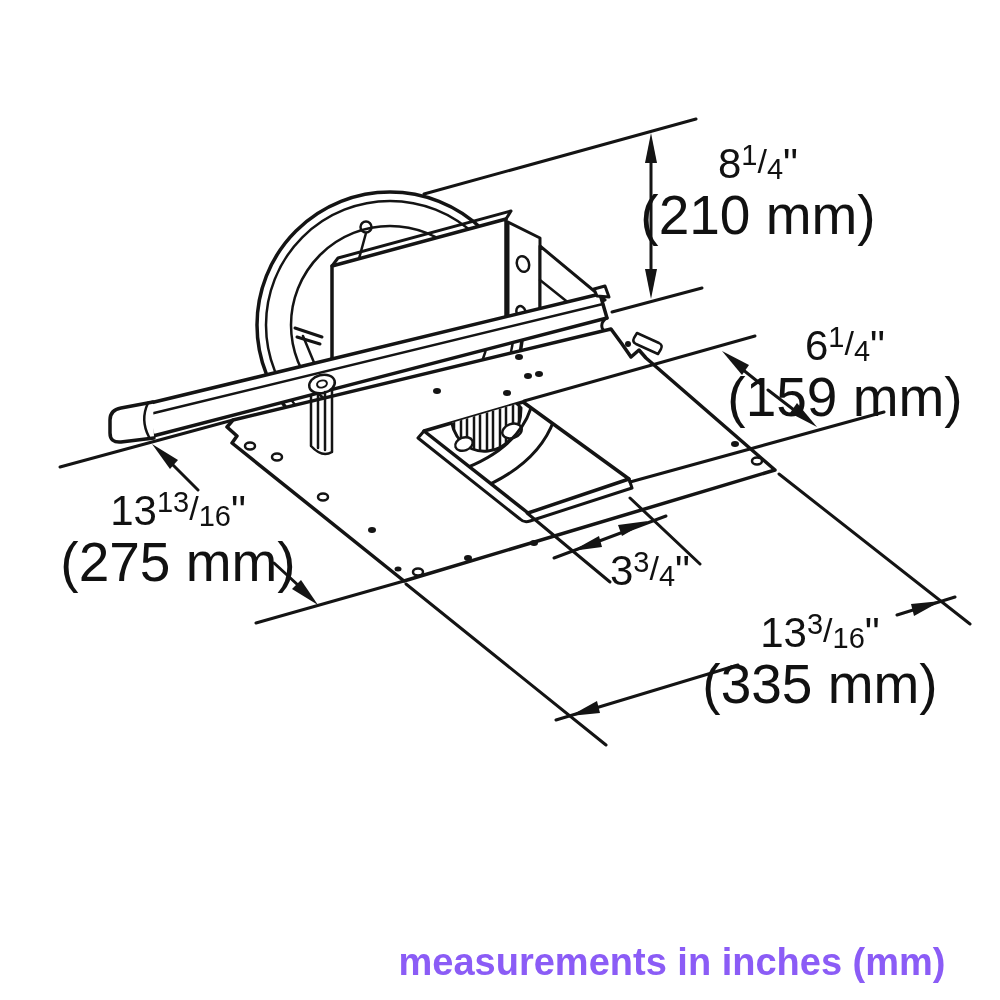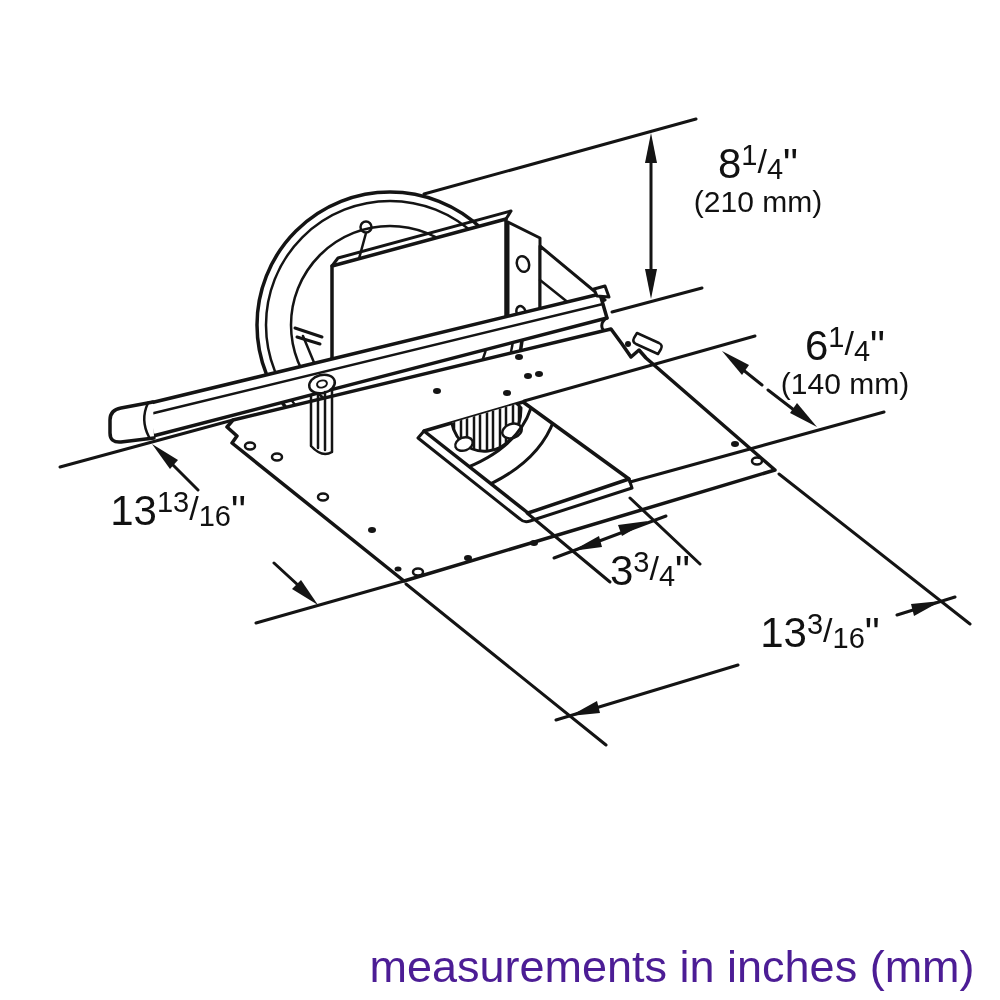--- a/index.html
+++ b/index.html
@@ -2,26 +2,26 @@
 <html><head>
 <meta charset="utf-8">
 <style>
   html,body{margin:0;padding:0;background:#ffffff;}
   #stage{position:relative;width:1000px;height:1000px;background:#ffffff;overflow:hidden;
          font-family:"Liberation Sans",sans-serif;color:#111;}
   #stage svg{position:absolute;left:0;top:0;}
   .dim-label{position:absolute;text-align:center;transform:translateX(-50%);
              white-space:nowrap;color:#111;}
   .dim-imperial{font-size:42px;line-height:1.08;}
-  .dim-metric{font-size:30px;line-height:1.08;}
+  .dim-metric{font-size:55px;line-height:1.08;}
   .fr-num{font-size:29px;position:relative;top:-13px;}
   .fr-slash{font-size:34px;position:relative;top:-5px;}
   .fr-den{font-size:29px;position:relative;top:1px;}
   .footer-note{position:absolute;left:672px;top:941px;transform:translateX(-50%);
-               font-size:45px;white-space:nowrap;color:#4c1d95;}
+               font-size:38px;white-space:nowrap;color:#8b5cf6;font-weight:bold;}
 </style>
 </head>
 <body>
 
 <div id="stage">
 
 <svg width="1000" height="1000" viewBox="0 0 1000 1000">
   <defs>
     <clipPath id="blobClip">
       <path d="M451,414 C451,438 468,453 488,451 C508,449 521,431 521,408 C517,400 496,397 478,400 C464,402 454,406 451,414 Z"></path>
@@ -155,30 +155,32 @@
   </g>
 </svg>
 
 <div class="dim-label" style="left:758px;top:141px;">
   <div class="dim-imperial"><span>8</span><span class="fr-num">1</span><span class="fr-slash">/</span><span class="fr-den">4</span><span>"</span></div>
   <div class="dim-metric">(210 mm)</div>
 </div>
 
 <div class="dim-label" style="left:845px;top:323px;">
   <div class="dim-imperial"><span>6</span><span class="fr-num">1</span><span class="fr-slash">/</span><span class="fr-den">4</span><span>"</span></div>
-  <div class="dim-metric">(140 mm)</div>
+  <div class="dim-metric">(159 mm)</div>
 </div>
 
 <div class="dim-label" style="left:178px;top:488px;">
   <div class="dim-imperial"><span>13</span><span class="fr-num">13</span><span class="fr-slash">/</span><span class="fr-den">16</span><span>"</span></div>
+  <div class="dim-metric">(275 mm)</div>
 </div>
 
 <div class="dim-label" style="left:650px;top:548px;">
   <div class="dim-imperial"><span>3</span><span class="fr-num">3</span><span class="fr-slash">/</span><span class="fr-den">4</span><span>"</span></div>
 </div>
 
 <div class="dim-label" style="left:820px;top:610px;">
   <div class="dim-imperial"><span>13</span><span class="fr-num">3</span><span class="fr-slash">/</span><span class="fr-den">16</span><span>"</span></div>
+  <div class="dim-metric">(335 mm)</div>
 </div>
 
 <div class="footer-note">measurements in inches (mm)</div>
 
 </div>
 
 </body></html>

